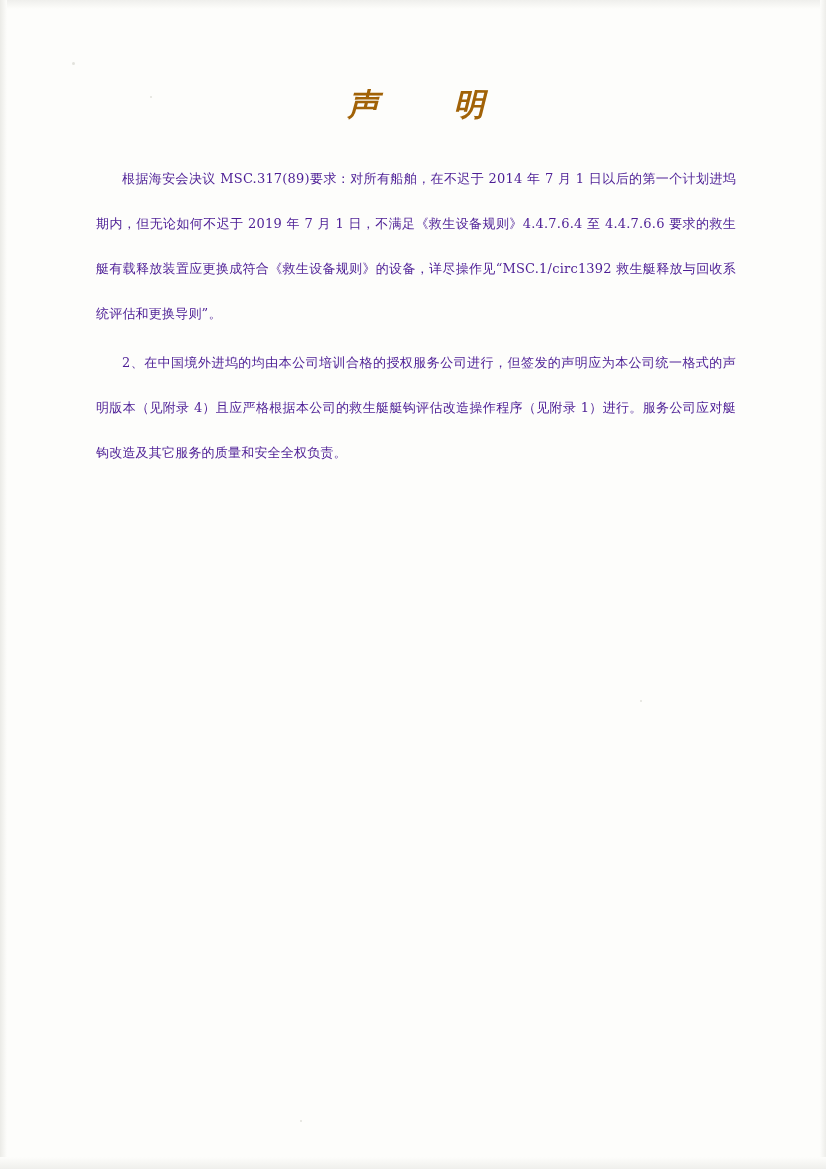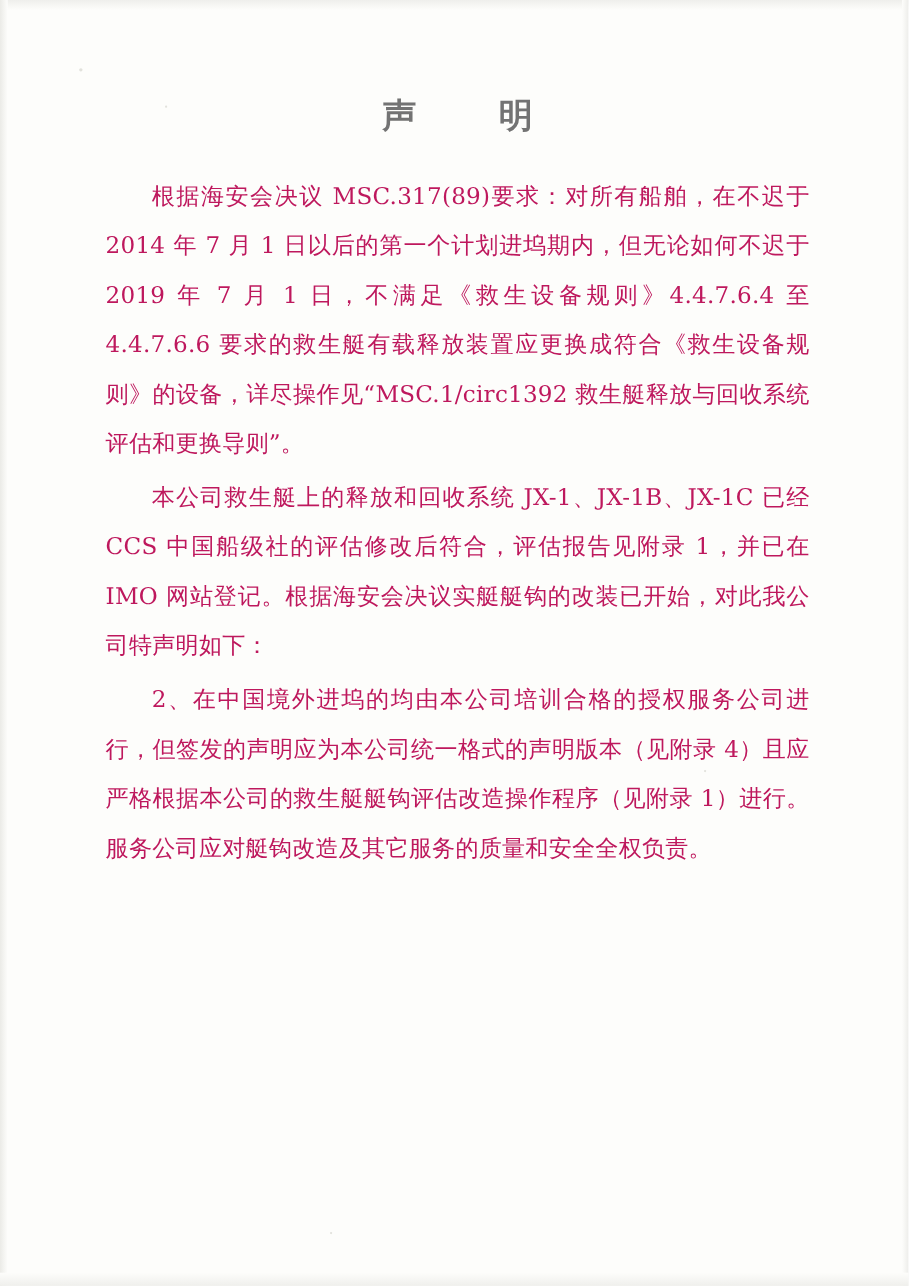--- a/index.html
+++ b/index.html
@@ -62,31 +62,32 @@
   }
 
   .doc-title {
     text-align: center;
     font-size: 31px;
     font-weight: bold;
     letter-spacing: 22px;
     padding-left: 22px;
     margin: 0 0 30px 0;
     font-family: "DejaVu Serif", "Liberation Serif", serif;
-    color: #737373;
+    color: #a16207;
+    font-style: italic;
   }
 
   p.para {
     margin: 0 0 4px 0;
-    font-size: 21px;
+    font-size: 13px;
     line-height: 45px;
     text-align: justify;
     text-justify: inter-ideograph;
     text-indent: 2em;
-    color: #be185d;
+    color: #4c1d95;
     letter-spacing: 0.2px;
   }
 </style>
 </head>
 <body>
 
 <div class="page">
   <div class="scan-edge-top"></div>
   <div class="scan-edge-left"></div>
   <div class="scan-edge-right"></div>
@@ -94,16 +95,15 @@
 
   <div class="speck" style="left:72px; top:62px; width:3px; height:3px;"></div>
   <div class="speck" style="left:150px; top:96px; width:2px; height:2px;"></div>
   <div class="speck" style="left:640px; top:700px; width:2px; height:2px;"></div>
   <div class="speck" style="left:300px; top:1120px; width:2px; height:2px;"></div>
 
   <div class="content">
     <h1 class="doc-title">声　明</h1>
 
     <p class="para">根据海安会决议 MSC.317(89)要求：对所有船舶，在不迟于 2014 年 7 月 1 日以后的第一个计划进坞期内，但无论如何不迟于 2019 年 7 月 1 日，不满足《救生设备规则》4.4.7.6.4 至 4.4.7.6.6 要求的救生艇有载释放装置应更换成符合《救生设备规则》的设备，详尽操作见“MSC.1/circ1392 救生艇释放与回收系统评估和更换导则”。</p>
-    <p class="para">本公司救生艇上的释放和回收系统 JX-1、JX-1B、JX-1C 已经 CCS 中国船级社的评估修改后符合，评估报告见附录 1，并已在 IMO 网站登记。根据海安会决议实艇艇钩的改装已开始，对此我公司特声明如下：</p>
     <p class="para">2、在中国境外进坞的均由本公司培训合格的授权服务公司进行，但签发的声明应为本公司统一格式的声明版本（见附录 4）且应严格根据本公司的救生艇艇钩评估改造操作程序（见附录 1）进行。服务公司应对艇钩改造及其它服务的质量和安全全权负责。</p>
   </div>
 </div>
 
 </body></html>

